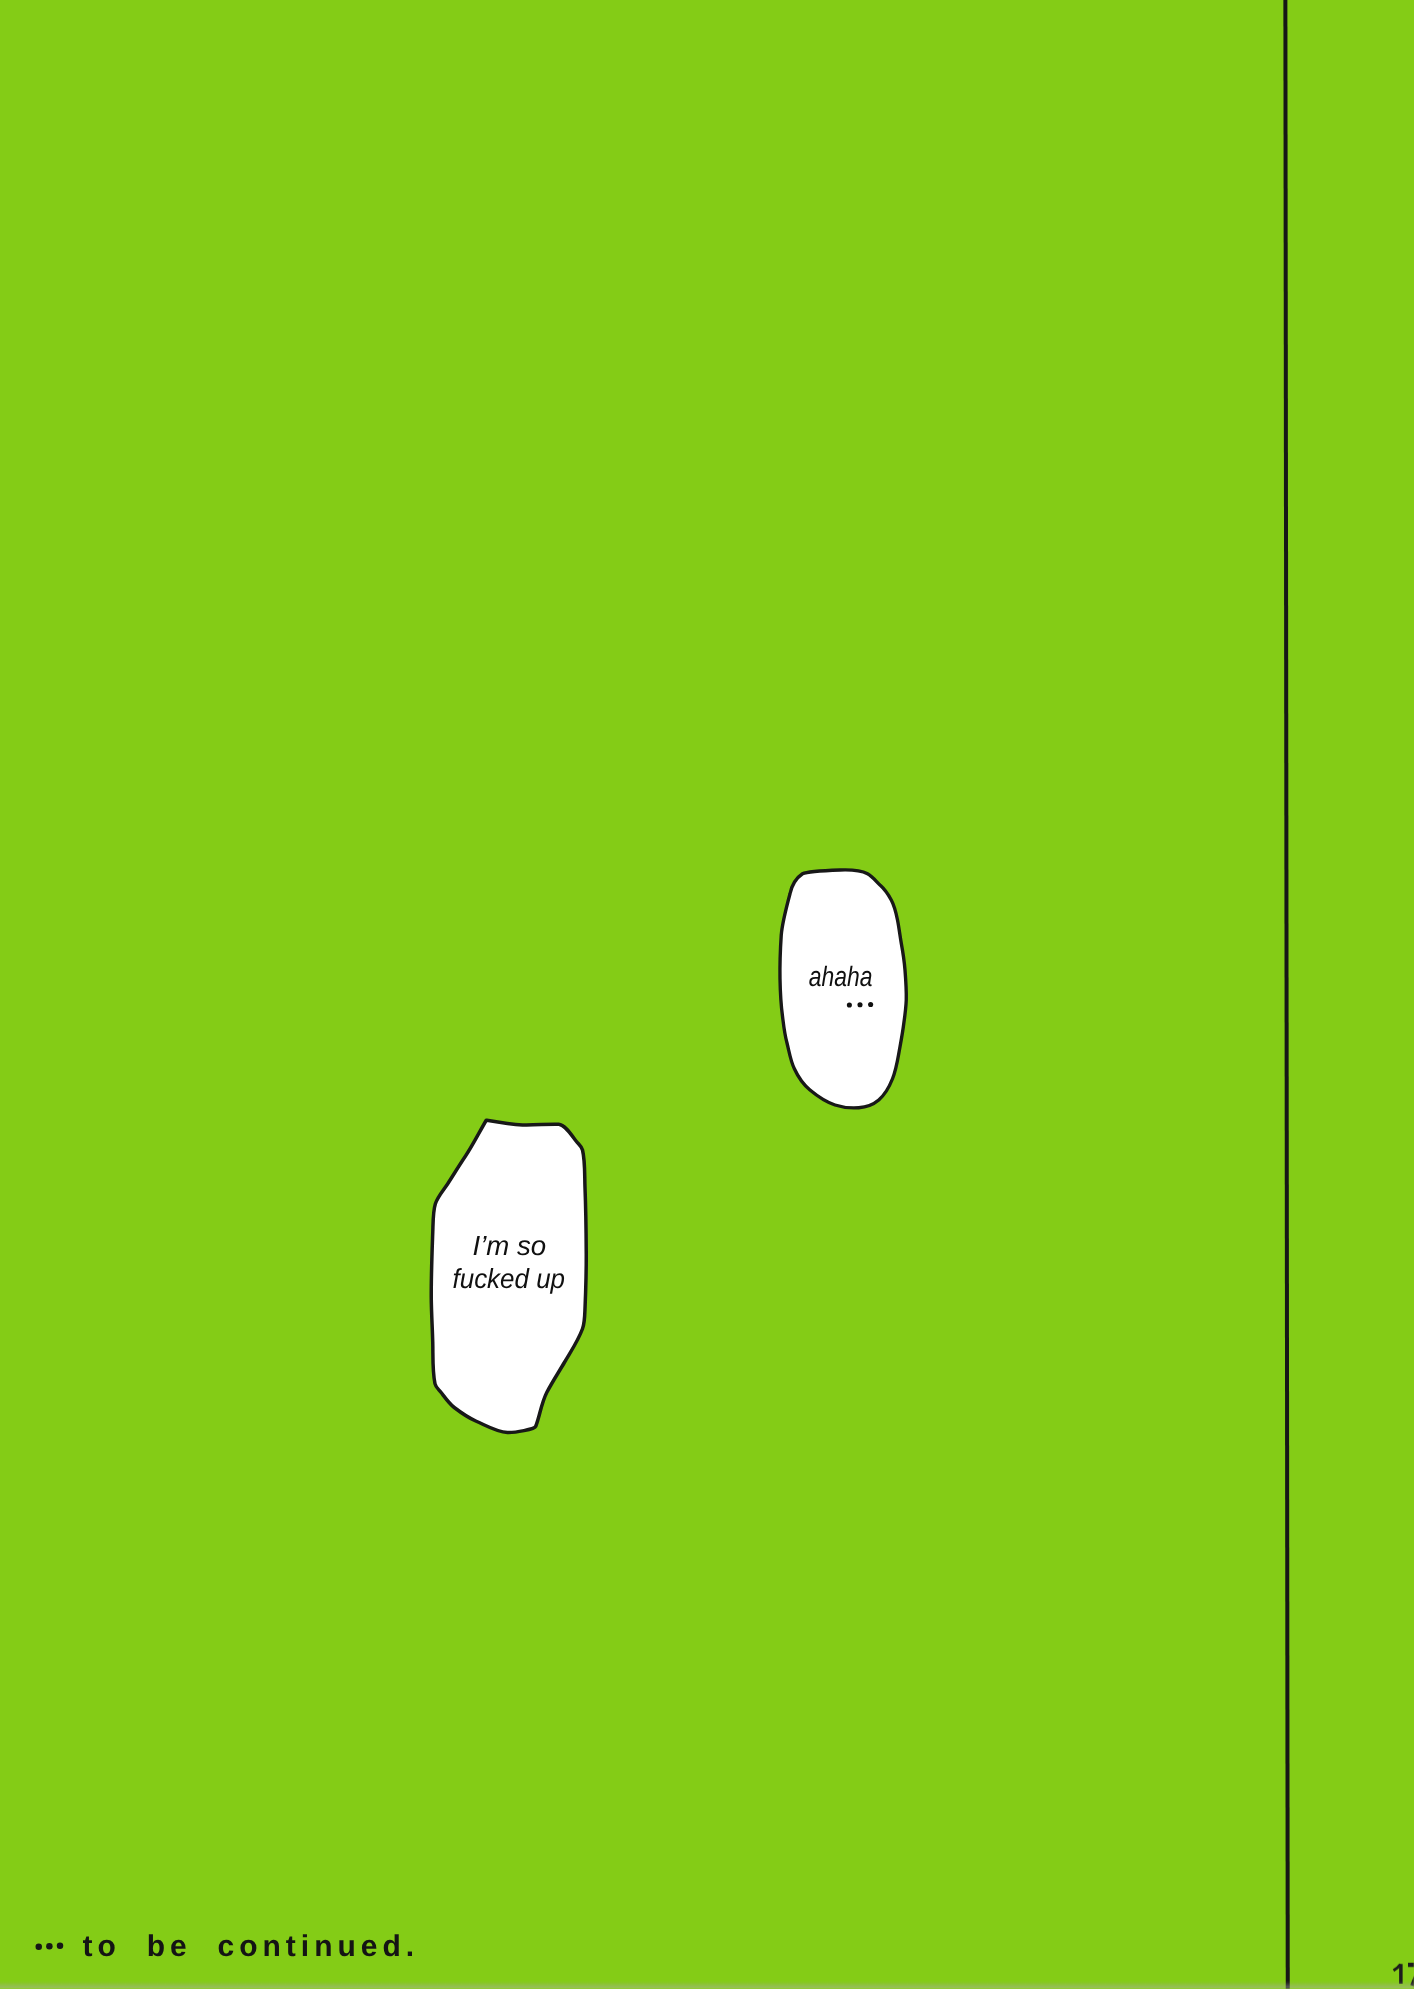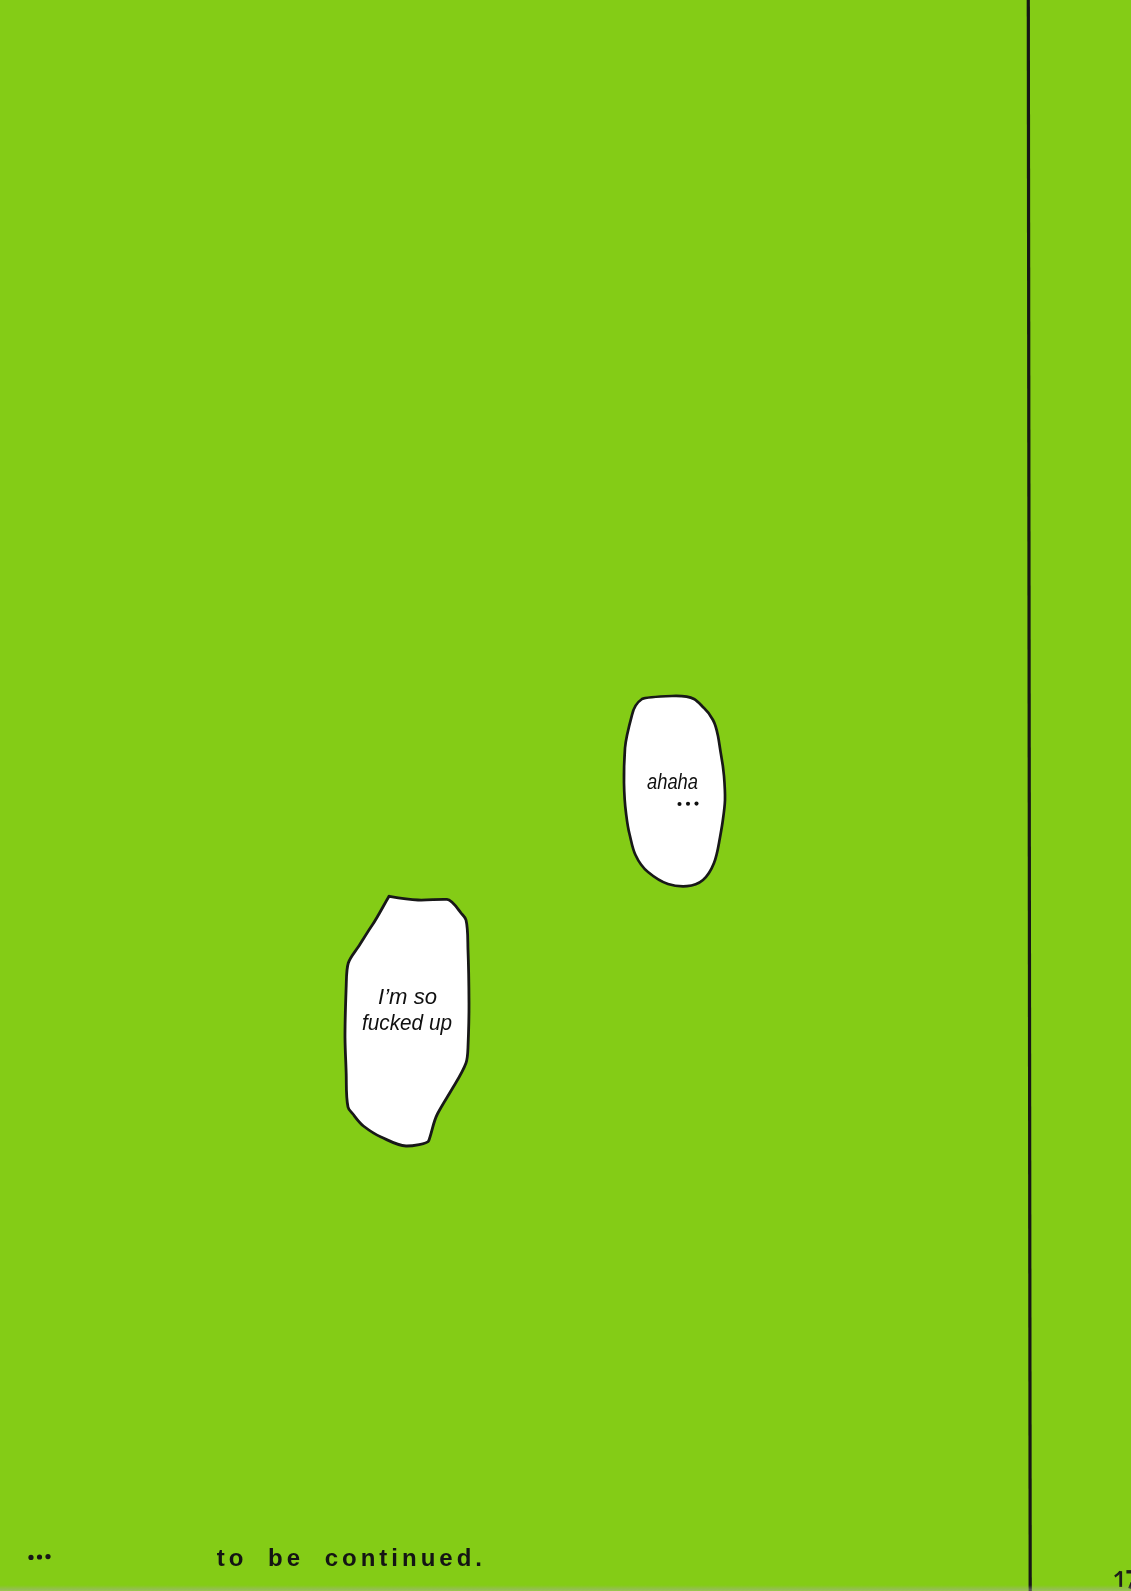--- a/index.html
+++ b/index.html
@@ -81,21 +81,21 @@
   </svg>
 
   <svg class="abs" style="left:24px;top:1548px;" width="36" height="18" viewBox="0 0 36 18">
     <circle cx="7" cy="9.4" r="2.6" fill="#161616"></circle>
     <circle cx="15.5" cy="9" r="2.6" fill="#161616"></circle>
     <circle cx="24" cy="8.6" r="2.6" fill="#161616"></circle>
   </svg>
 
   <div class="abs" style="left:66px;top:1543px;width:420px;height:30px;line-height:30px;
        font-family:'Liberation Sans', sans-serif;font-weight:bold;font-size:24px;
-       letter-spacing:4px;word-spacing:10px;color:#141414;white-space:nowrap;text-align:right;">to be continued.</div>
+       letter-spacing:4px;word-spacing:10px;color:#141414;white-space:nowrap;">to be continued.</div>
 
   <svg class="abs" style="left:1100px;top:1555px;" width="31" height="36" viewBox="1100 1555 31 36">
     <path d="M1120.7 1571.2 L1120.7 1587" stroke="#1c1c1c" stroke-width="2.8" fill="none"></path>
     <path d="M1114.8 1576.4 Q1118.3 1574.4 1120.4 1571.4" stroke="#1c1c1c" stroke-width="2.3" fill="none"></path>
     <path d="M1126.4 1571.8 L1137 1571.8" stroke="#1c1c1c" stroke-width="3.4" fill="none"></path>
     <path d="M1136 1573 L1129.6 1588.5" stroke="#1c1c1c" stroke-width="3" fill="none"></path>
   </svg>
 
   <div class="abs" style="left:0;top:1585px;width:1131px;height:6px;
        background:linear-gradient(to bottom, rgba(190,190,190,0) 0%, rgba(172,172,172,0.42) 75%, rgba(200,200,200,0.3) 100%);"></div>

